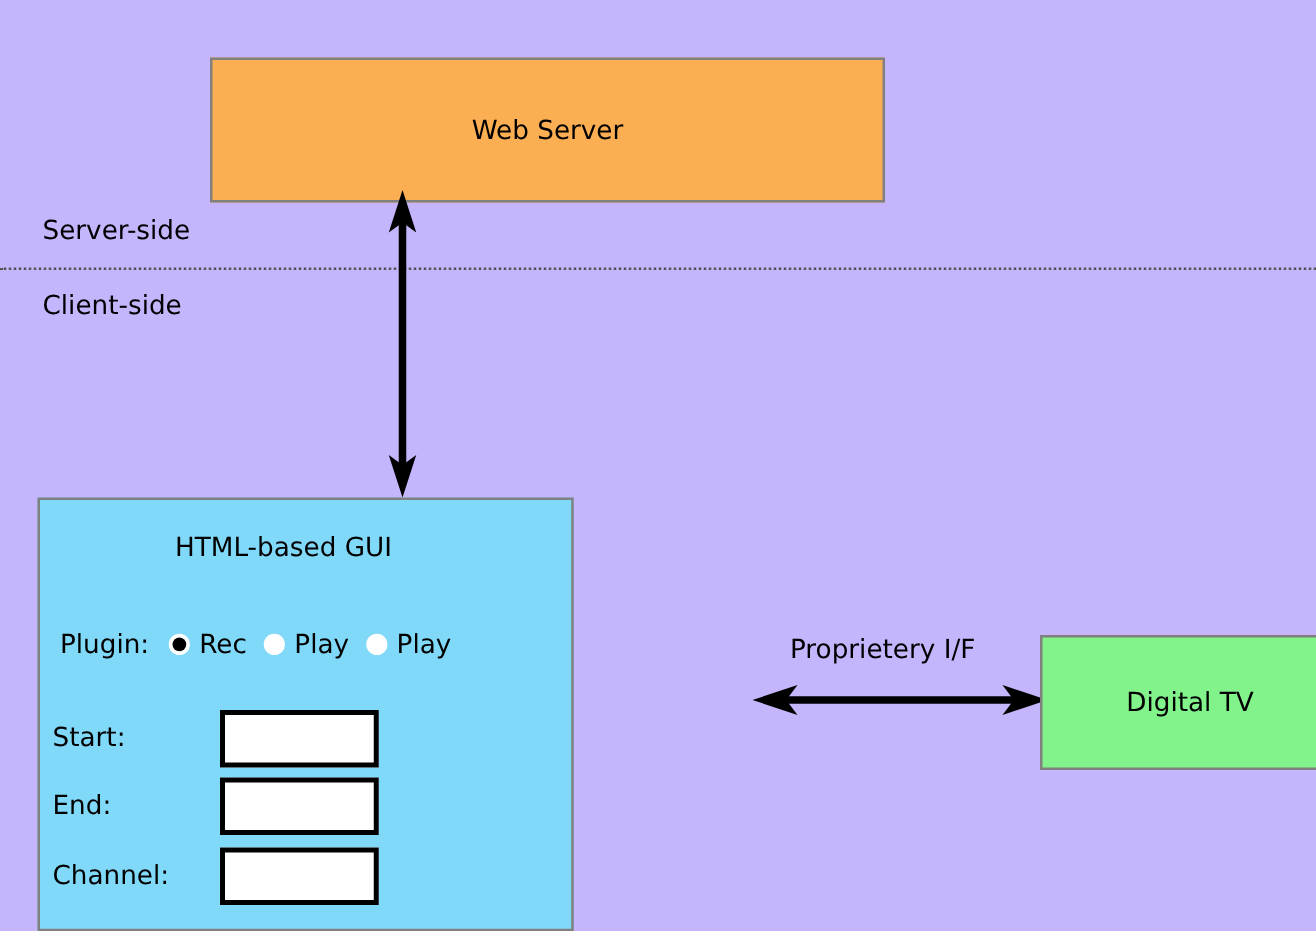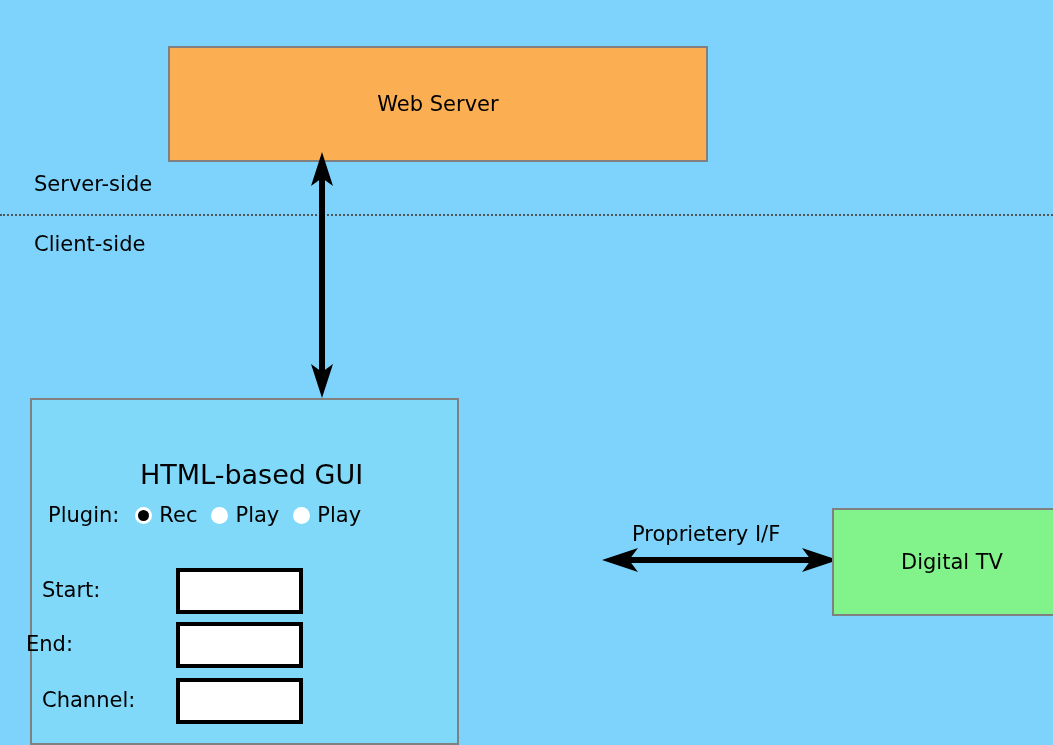--- a/index.html
+++ b/index.html
@@ -8,21 +8,21 @@
     padding: 0;
     background: #ffffff;
   }
   body {
     font-family: "DejaVu Sans", "Liberation Sans", sans-serif;
   }
   #canvas {
     position: relative;
     width: 1053px;
     height: 745px;
-    background: #7dd3fc;
+    background: #c4b5fd;
     overflow: hidden;
   }
 
   
   .node {
     position: absolute;
     box-sizing: border-box;
     border: 2px solid #808080;
     display: flex;
     justify-content: center;
@@ -83,24 +83,23 @@
     height: 108px;
     background: #82f28b;
     align-items: center;
   }
 
   
   #gui-title {
     position: absolute;
     left: 140px;
     top: 426px;
-    font-size: 27px;
+    font-size: 21px;
     color: #000;
     white-space: nowrap;
-    margin-top: 33px;
   }
 
   #action-row {
     position: absolute;
     left: 48px;
     top: 503px;
     display: flex;
     align-items: center;
     font-size: 21px;
     color: #000;
@@ -141,42 +140,42 @@
   .field-input {
     position: absolute;
     box-sizing: border-box;
     border: 4px solid #000000;
     background: #ffffff;
     left: 176px;
     width: 127px;
     height: 46px;
   }
   #label-start   { left: 42px; top: 578px; }
-  #label-end     { left: 26px; top: 632px; }
+  #label-end     { left: 42px; top: 632px; }
   #label-channel { left: 42px; top: 688px; }
   #input-start   { top: 568px; }
   #input-end     { top: 622px; }
   #input-channel { top: 678px; }
 
   
   .arrow-svg {
     position: absolute;
     overflow: visible;
   }
   #arrow-vertical { left: 300px; top: 150px; }
   #arrow-horizontal { left: 600px; top: 545px; }
 
   .arrow-label {
     position: absolute;
     font-size: 21px;
     color: #000000;
     white-space: nowrap;
   }
   #label-html-if { left: 343px; top: 258px; }
-  #label-prop-if { left: 632px; top: 522px; }
+  #label-prop-if { left: 632px; top: 507px; }
 </style>
 </head>
 <body>
 
 <div id="canvas">
 
   <div class="node" id="web-server">
     <span>Web Server</span>
   </div>
 

